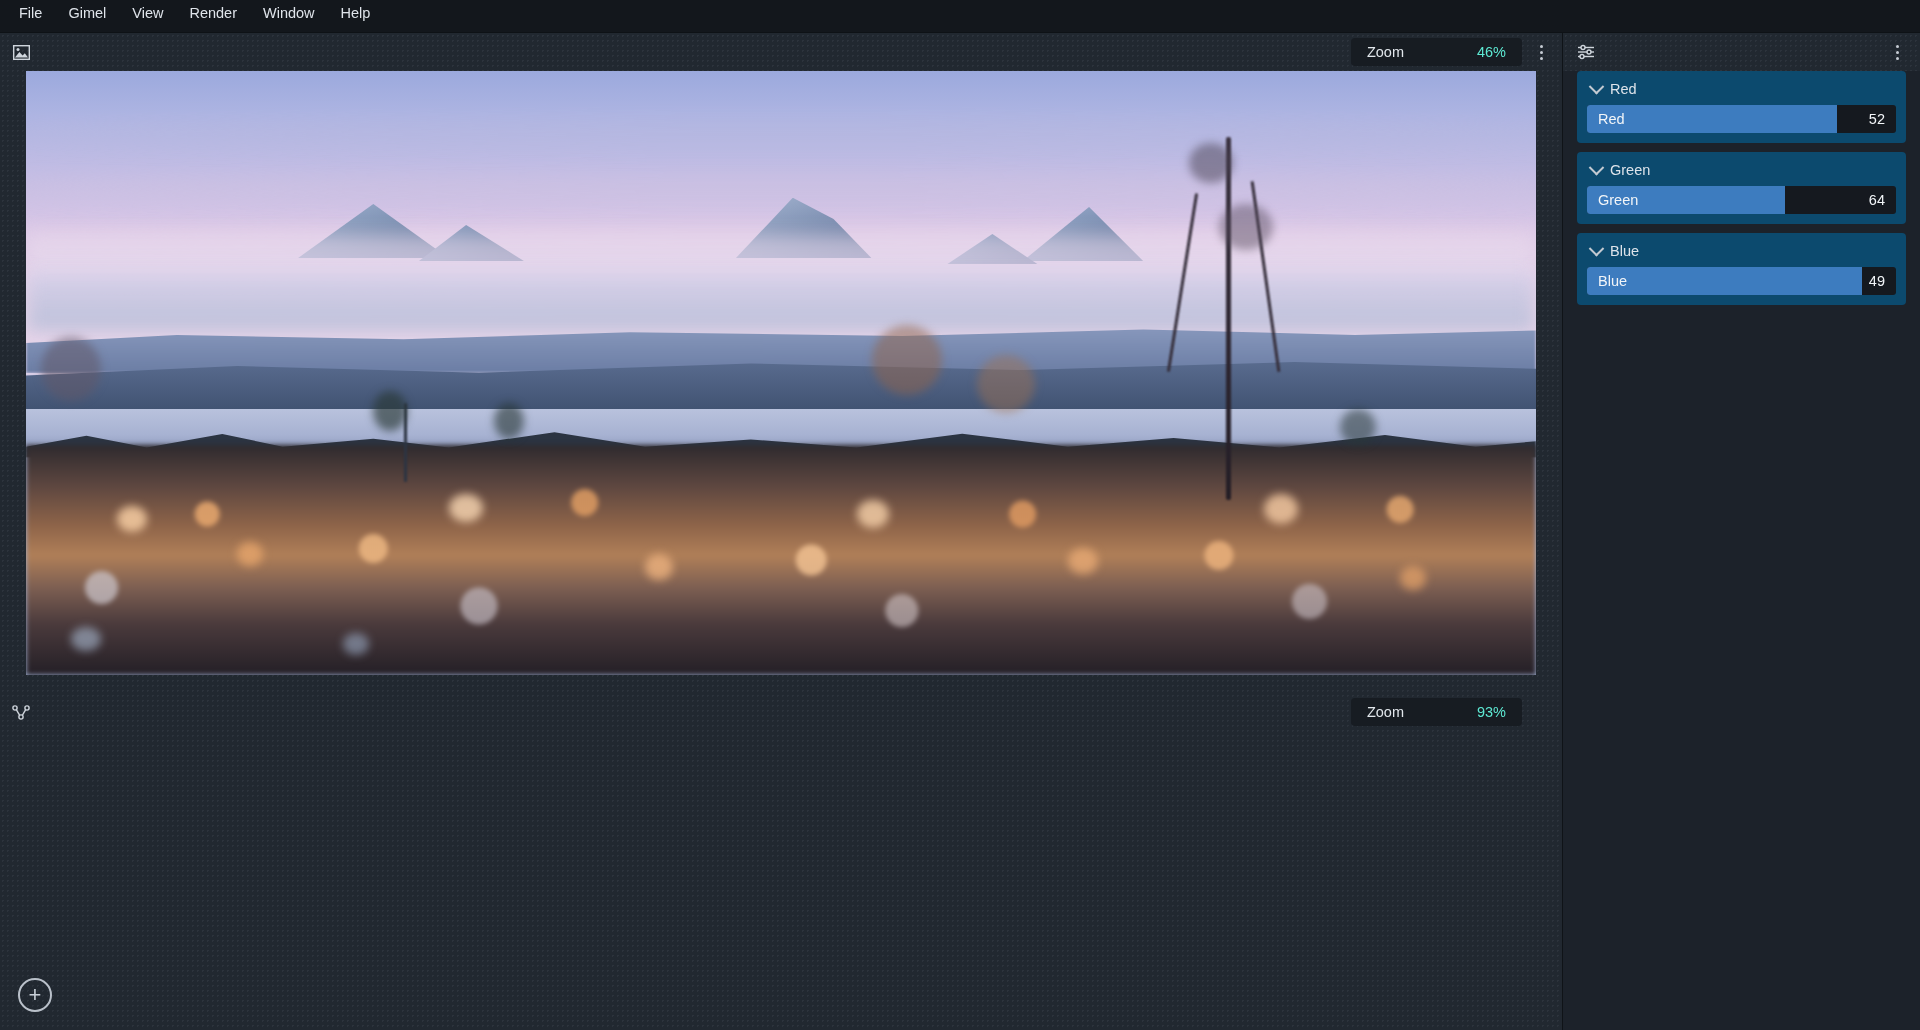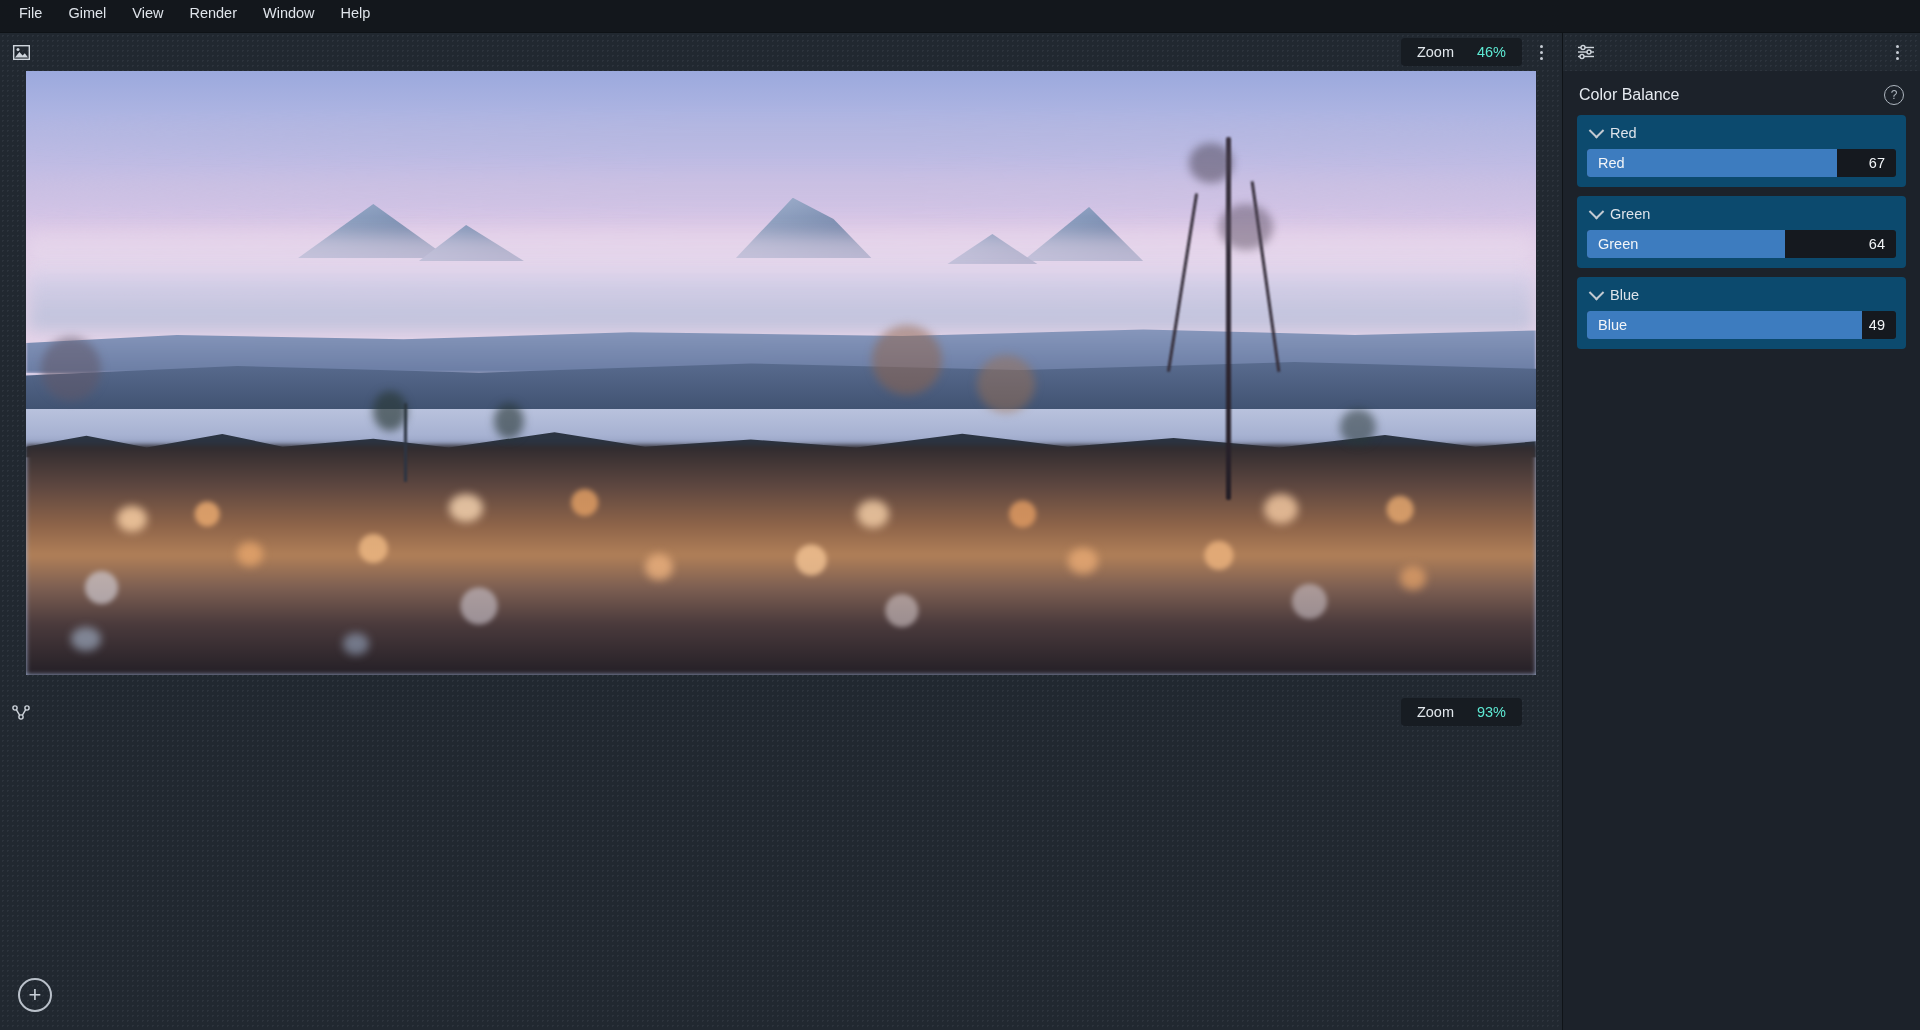--- a/index.html
+++ b/index.html
@@ -65,21 +65,21 @@
   .vp-toolbar {
     height:38px; flex:0 0 38px; display:flex; align-items:center; padding:0 8px;
     position:relative;
   }
   .icon-btn {
     width:26px; height:26px; display:flex; align-items:center; justify-content:center;
     border-radius:3px; color:#cfd5dc;
   }
   .tb-fill { flex:1 1 auto; }
   .zoom-pill {
-    display:flex; align-items:center; gap:23px; background:#171c22;
+    display:flex; align-items:center; gap:73px; background:#171c22;
     border-radius:4px; padding:6px 16px; font-size:14.5px; color:#e2e7ec;
   }
   .zoom-pill .zval { color:#5eead4; }
   .dots-btn {
     width:26px; height:30px; display:flex; flex-direction:column; align-items:center;
     justify-content:center; gap:3px; margin-left:6px; border-radius:3px;
   }
   .dots-btn i { width:3px; height:3px; background:#c6ccd4; border-radius:50%; display:block; }
 
   .vp-canvas { flex:1 1 auto; position:relative; padding:0 26px 18px 26px; display:flex; }
@@ -337,34 +337,30 @@
           </svg>
         </div>
         <div class="tb-fill"></div>
         <div class="dots-btn">
           <i></i>
             <i></i>
             <i></i>
         </div>
       </div>
 
-      <div class="rp-title">
-        <div class="t">Color Balance</div>
-        <div class="helpbtn">?</div>
-      </div>
 
       <div class="prop-group">
         <div class="grp-head">
           <span class="chev"></span>
           <span>Red</span>
         </div>
         <div class="slider">
           <div class="fill" style="width:81%;"></div>
           <span class="lbl">Red</span>
-          <span class="val">67</span>
+          <span class="val">52</span>
         </div>
       </div>
 
       <div class="prop-group">
         <div class="grp-head">
           <span class="chev"></span>
           <span>Green</span>
         </div>
         <div class="slider">
           <div class="fill" style="width:64%;"></div>

